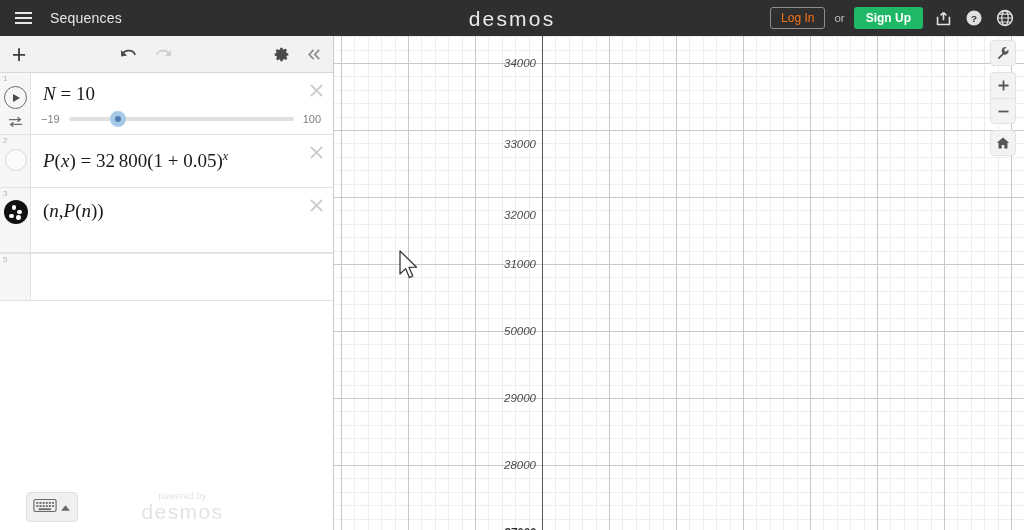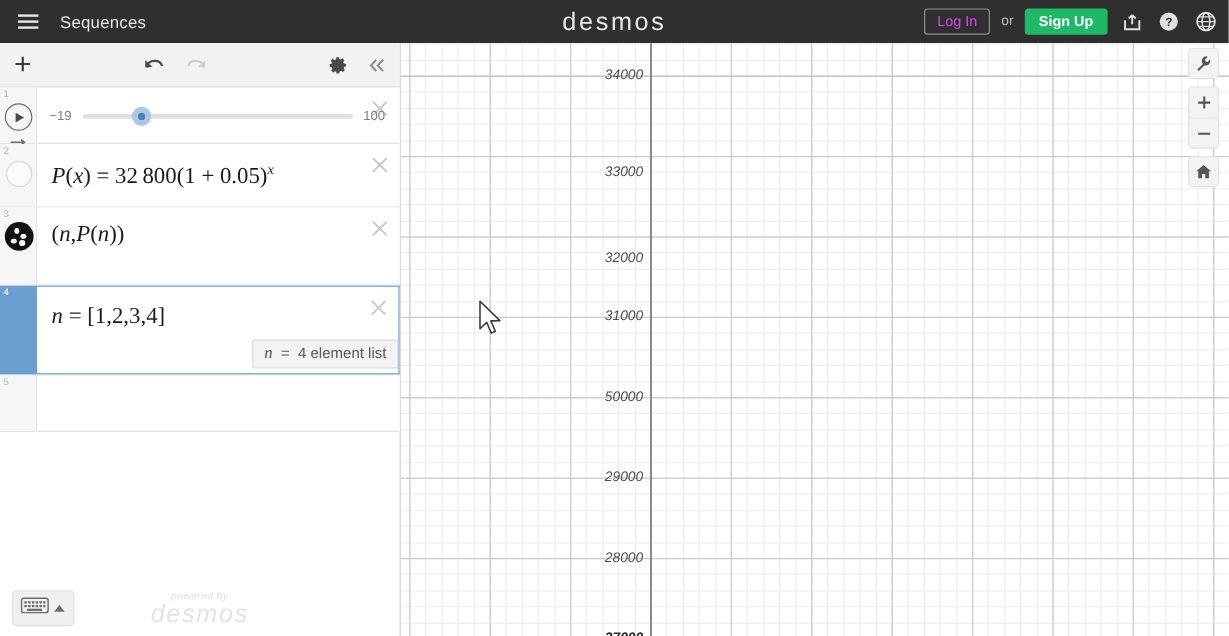--- a/index.html
+++ b/index.html
@@ -33,21 +33,21 @@
     position: absolute; left: 0; right: 0; top: 7px;
     text-align: center; color: #eaeaea;
     font-size: 21px; letter-spacing: 2.2px; font-weight: 300;
     pointer-events: none;
   }
   #header-right {
     position: absolute; right: 8px; top: 0; height: 36px;
     display: flex; align-items: center; gap: 9px;
   }
   #login-btn {
-    color: #d946ef; font-size: 12px;
+    color: #f97316; font-size: 12px;
     border: 1px solid #8d8d8d; border-radius: 3px;
     padding: 4px 10px; background: transparent; cursor: pointer;
     line-height: 1;
   }
   #or-text { color: #bdbdbd; font-size: 11.5px; }
   #signup-btn {
     color: #fff; font-size: 12px; font-weight: bold;
     background: #1fb866; border: none; border-radius: 3px;
     padding: 5px 12px; cursor: pointer; line-height: 1;
   }
@@ -180,21 +180,21 @@
     padding: 3px 9px; font-size: 12.5px; color: #555;
     font-family: "Liberation Sans", sans-serif; white-space: nowrap;
   }
   .list-tip i { font-family: "Liberation Serif", serif; font-style: italic; font-size: 14px; }
 
   
   .row-empty { height: 28px; }
 
   
   #panel-bottom {
-    position: absolute; bottom: 0; left: 0; width: 333px; height: 52px; font-style: italic;
+    position: absolute; bottom: 0; left: 16px; width: 333px; height: 52px;
   }
   #kbd-btn {
     position: absolute; left: 10px; bottom: 8px;
     width: 52px; height: 30px; background: #f0f0f0;
     border: 1px solid #dedede; border-radius: 4px;
     display: flex; align-items: center; justify-content: center; gap: 3px;
     cursor: pointer;
   }
   #watermark {
     position: absolute; left: 0; right: 0; bottom: 6px;
@@ -318,20 +318,21 @@
             <div class="play-tri"></div>
           </div>
         <div class="swap-icon">
           <svg width="15" height="12" viewBox="0 0 16 12">
             <path d="M1 3.4h12M10.2 1 13.2 3.4 10.2 5.8" fill="none" stroke="#6b6b6b" stroke-width="1.4"></path>
             <path d="M15 8.6H3M5.8 6.2 2.8 8.6l3 2.4" fill="none" stroke="#6b6b6b" stroke-width="1.4"></path>
           </svg>
         </div>
       </div>
       <div class="row-body">
+        <div class="math"><i>N</i> = <span class="num">10</span></div>
         <div class="slider-wrap">
           <span class="slider-min">−19</span>
           <div class="slider-track">
             <div class="slider-thumb" style="left: 22%;"></div>
           </div>
           <span class="slider-max">100</span>
         </div>
         <div class="del">
           <svg width="17" height="17" viewBox="0 0 18 18">
             <path d="M3 3 L15 15 M15 3 L3 15" stroke="#8a8a8a" stroke-width="1.8" fill="none"></path>
@@ -371,29 +372,20 @@
           <svg width="17" height="17" viewBox="0 0 18 18">
             <path d="M3 3 L15 15 M15 3 L3 15" stroke="#8a8a8a" stroke-width="1.8" fill="none"></path>
           </svg>
         </div>
       </div>
     </div>
 
     <div class="row selected">
       <div class="row-index">
         <div class="idx-num">4</div>
-      </div>
-      <div class="row-body" style="min-height:74px;padding-top:14px;">
-        <div class="math"><i>n</i> = [<span class="num">1,2,3,4</span>]</div>
-        <div class="list-tip"><i>n</i> &nbsp;= &nbsp;4 element list</div>
-        <div class="del">
-          <svg width="17" height="17" viewBox="0 0 18 18">
-            <path d="M3 3 L15 15 M15 3 L3 15" stroke="#8a8a8a" stroke-width="1.8" fill="none"></path>
-          </svg>
-        </div>
       </div>
     </div>
 
     <div class="row">
       <div class="row-index">
         <div class="idx-num">5</div>
       </div>
       <div class="row-body row-empty"></div>
     </div>
 

